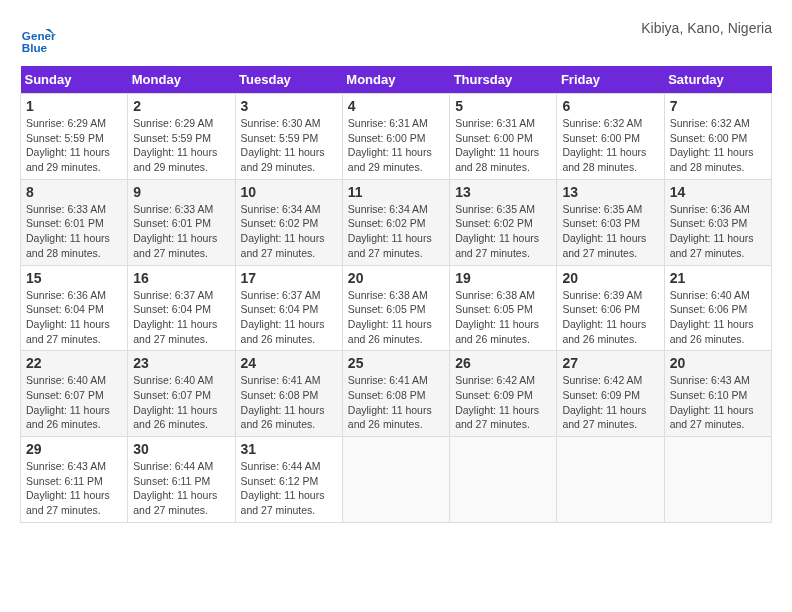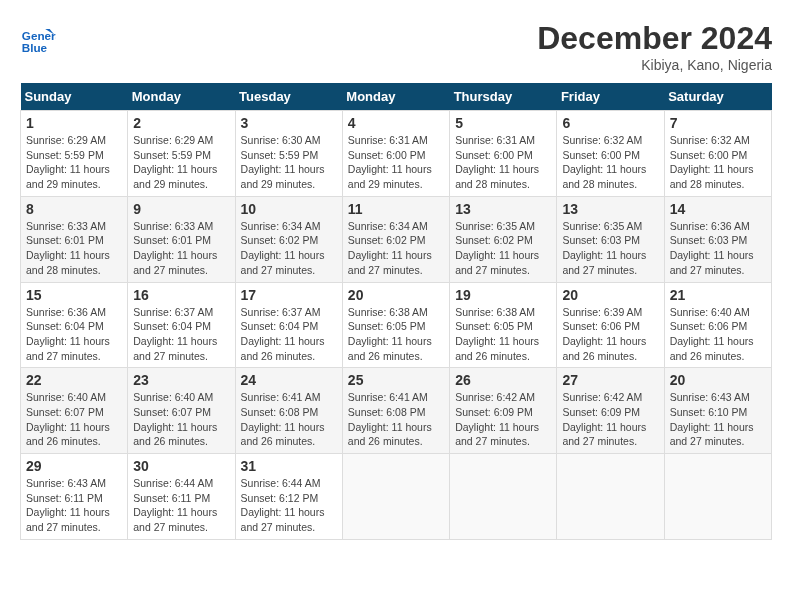--- a/index.html
+++ b/index.html
@@ -36,21 +36,21 @@
     .location {
       font-size: 14px;
       color: #555;
     }
     table {
       width: 100%;
       border-collapse: collapse;
       font-size: 11px;
     }
     th {
-      background-color: #0c4a6e;
+      background-color: #6d28d9;
       color: white;
       padding: 6px 4px;
       text-align: left;
       font-size: 13px;
       font-weight: bold;
     }
     td {
       border: 1px solid #ddd;
       vertical-align: top;
       padding: 4px 5px;
@@ -82,21 +82,20 @@
 
 <div class="header">
   <div class="logo">
     <svg class="logo-icon" viewBox="0 0 40 40">
       <text x="2" y="22" font-size="13" font-weight="bold" fill="#1565c0">General</text>
       <text x="2" y="35" font-size="13" font-weight="bold" fill="#1565c0">Blue</text>
       <polygon points="28,10 38,16 33,10" fill="#1565c0"></polygon>
     </svg>
   </div>
   <div class="title-area">
-    <div class="month-title">December 2024</div>
     <div class="location">Kibiya, Kano, Nigeria</div>
   </div>
 </div>
 
 <table>
   <thead>
     <tr>
     <th>Sunday</th>
         <th>Monday</th>
         <th>Tuesday</th>

